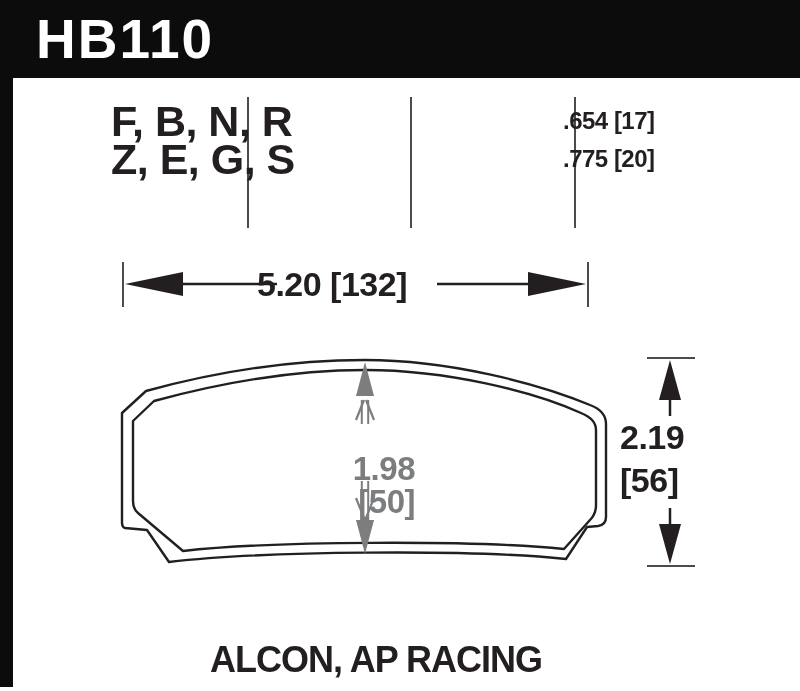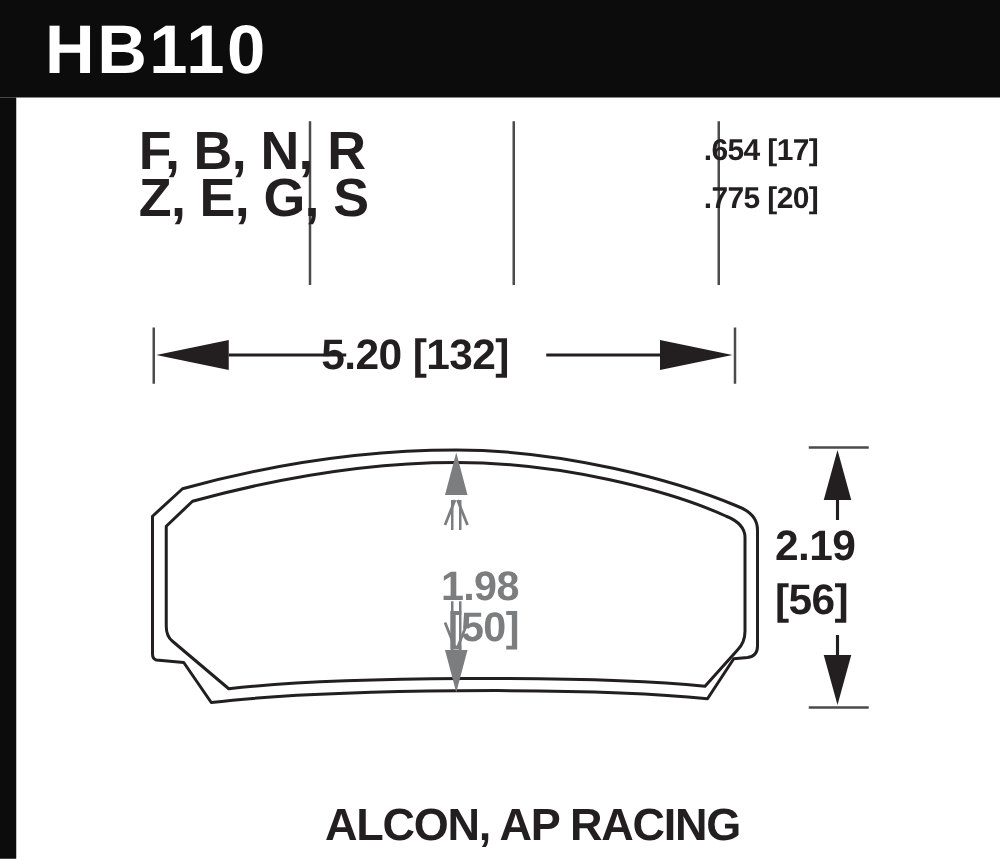--- a/index.html
+++ b/index.html
@@ -16,21 +16,21 @@
   .leftstrip { position:absolute; left:0; top:78px; width:13px; height:609px; background:#0c0c0c; }
   .vline { position:absolute; top:97px; width:2px; height:131px; background:#4b4b4b; }
   .vline.v1 { left:247px; }
   .vline.v2 { left:410px; }
   .vline.v3 { left:574px; }
   .compounds { position:absolute; left:111px; top:102px; font-size:43px; line-height:38px; letter-spacing:-0.5px; }
   .thickness { position:absolute; left:563px; top:102px; font-size:24px; line-height:38px; letter-spacing:-0.5px; }
   .dim-width-label { position:absolute; left:257px; top:265px; width:200px; text-align:left; font-size:34px; line-height:38px; letter-spacing:-0.5px; }
   .dim-center-label { position:absolute; left:315px; top:418px; width:100px; text-align:right; font-size:33px; line-height:33px; color:#7b7d7f; letter-spacing:-0.5px;margin-top:34px; }
   .dim-overall-label { position:absolute; left:620px; top:416px; width:100px; text-align:left; font-size:34px; line-height:43px; letter-spacing:-0.5px; }
-  .footer-apps { position:absolute; left:192px; top:640px; width:400px; text-align:right; font-size:36px; line-height:40px; letter-spacing:-1px; }
+  .footer-apps { position:absolute; left:210px; top:640px; width:400px; text-align:left; font-size:36px; line-height:40px; letter-spacing:-1px; }
   svg.drawing { position:absolute; left:0; top:0; width:800px; height:691px; }
 </style>
 </head>
 <body>
 
 <div class="canvas">
 
   <div class="topbar"></div>
   <div class="partnum">HB110</div>
 

